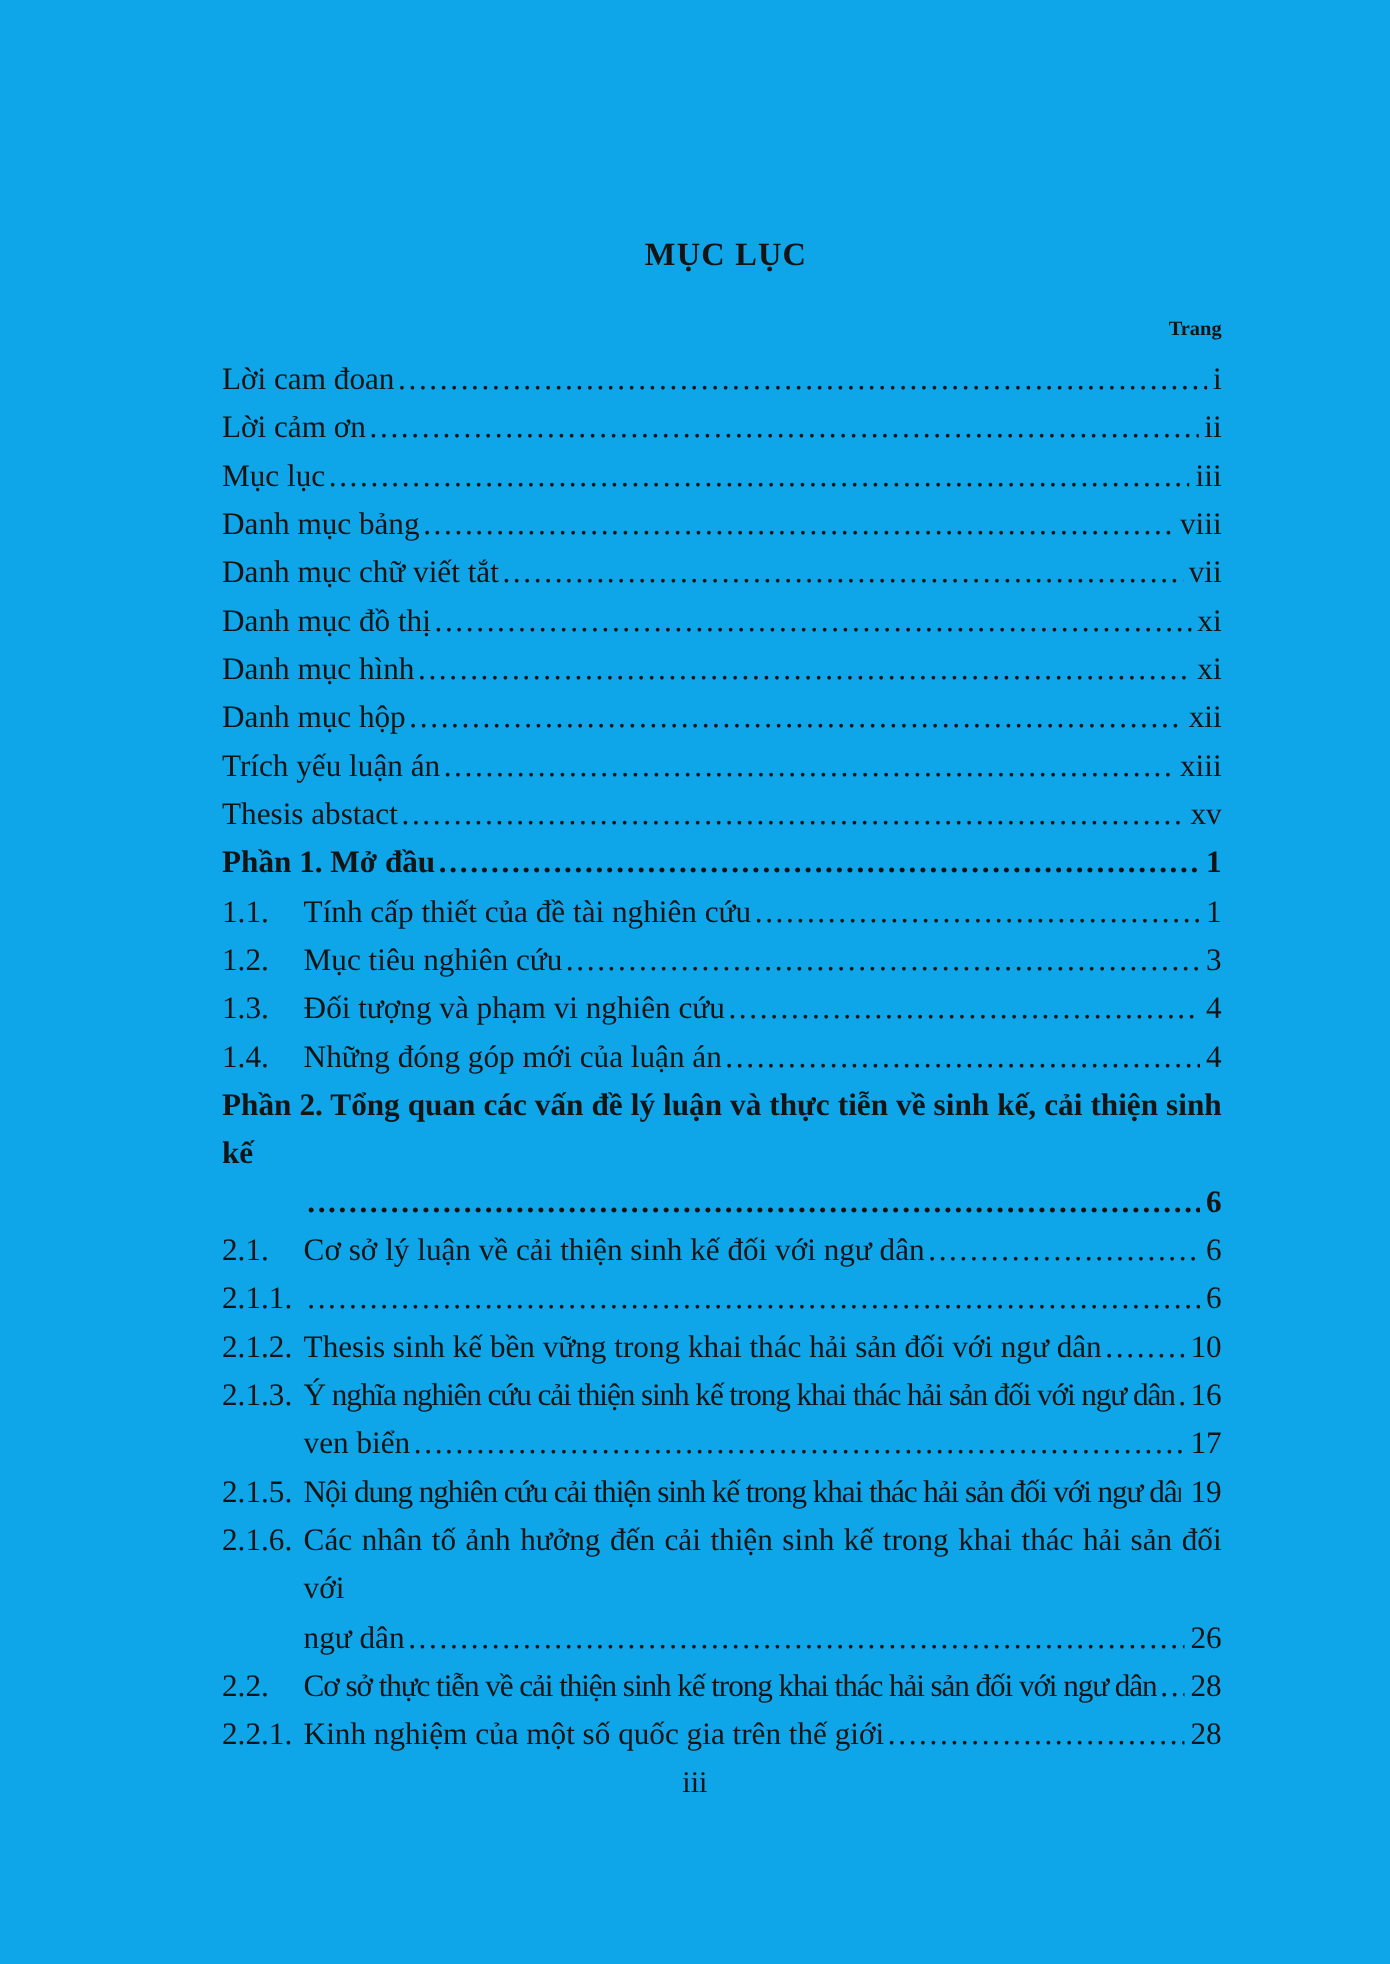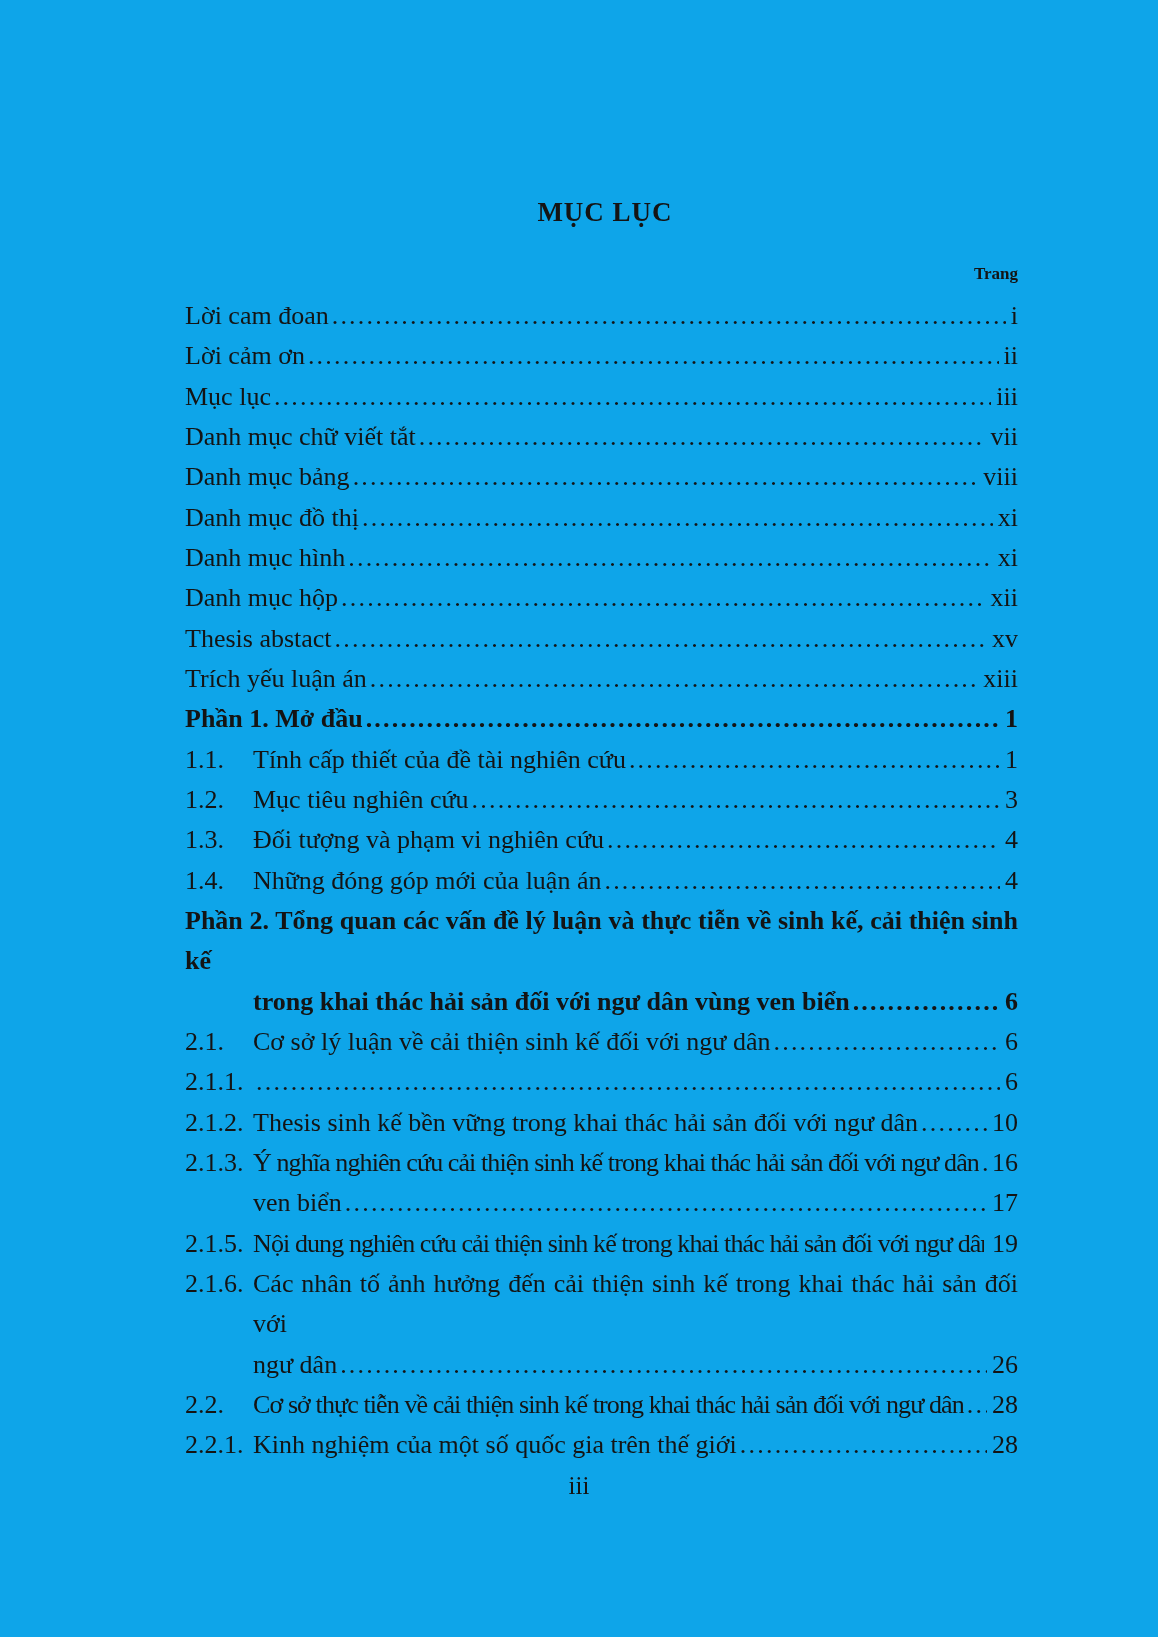--- a/index.html
+++ b/index.html
@@ -68,59 +68,59 @@
       <span class="pg">ii</span>
     </div>
 
     <div class="row">
       <span class="label">Mục lục</span>
       <span class="dots"></span>
       <span class="pg">iii</span>
     </div>
 
     <div class="row">
+      <span class="label">Danh mục bảng</span>
+      <span class="dots"></span>
+      <span class="pg">viii</span>
+    </div>
+
+    <div class="row">
       <span class="label">Danh mục chữ viết tắt</span>
       <span class="dots"></span>
       <span class="pg">vii</span>
     </div>
 
     <div class="row">
-      <span class="label">Danh mục bảng</span>
-      <span class="dots"></span>
-      <span class="pg">viii</span>
-    </div>
-
-    <div class="row">
       <span class="label">Danh mục đồ thị</span>
       <span class="dots"></span>
       <span class="pg">xi</span>
     </div>
 
     <div class="row">
       <span class="label">Danh mục hình</span>
       <span class="dots"></span>
       <span class="pg">xi</span>
     </div>
 
     <div class="row">
       <span class="label">Danh mục hộp</span>
       <span class="dots"></span>
       <span class="pg">xii</span>
     </div>
 
     <div class="row">
+      <span class="label">Trích yếu luận án</span>
+      <span class="dots"></span>
+      <span class="pg">xiii</span>
+    </div>
+
+    <div class="row">
       <span class="label">Thesis abstact</span>
       <span class="dots"></span>
       <span class="pg">xv</span>
-    </div>
-
-    <div class="row">
-      <span class="label">Trích yếu luận án</span>
-      <span class="dots"></span>
-      <span class="pg">xiii</span>
     </div>
 
     <div class="row bold">
       <span class="label">Phần 1. Mở đầu</span>
       <span class="dots"></span>
       <span class="pg">1</span>
     </div>
 
     <div class="row">
       <span class="no">1.1.</span>
@@ -148,21 +148,20 @@
       <span class="label">Những đóng góp mới của luận án</span>
       <span class="dots"></span>
       <span class="pg">4</span>
     </div>
 
     <div class="row bold">
       <span class="jtext">Phần 2. Tổng quan các vấn đề lý luận và thực tiễn về sinh kế, cải thiện sinh kế</span>
     </div>
 
     <div class="row bold cont">
-      <span class="label">trong khai thác hải sản đối với ngư dân vùng ven biển</span>
       <span class="dots"></span>
       <span class="pg">6</span>
     </div>
 
     <div class="row">
       <span class="no">2.1.</span>
       <span class="label">Cơ sở lý luận về cải thiện sinh kế đối với ngư dân</span>
       <span class="dots"></span>
       <span class="pg">6</span>
     </div>

